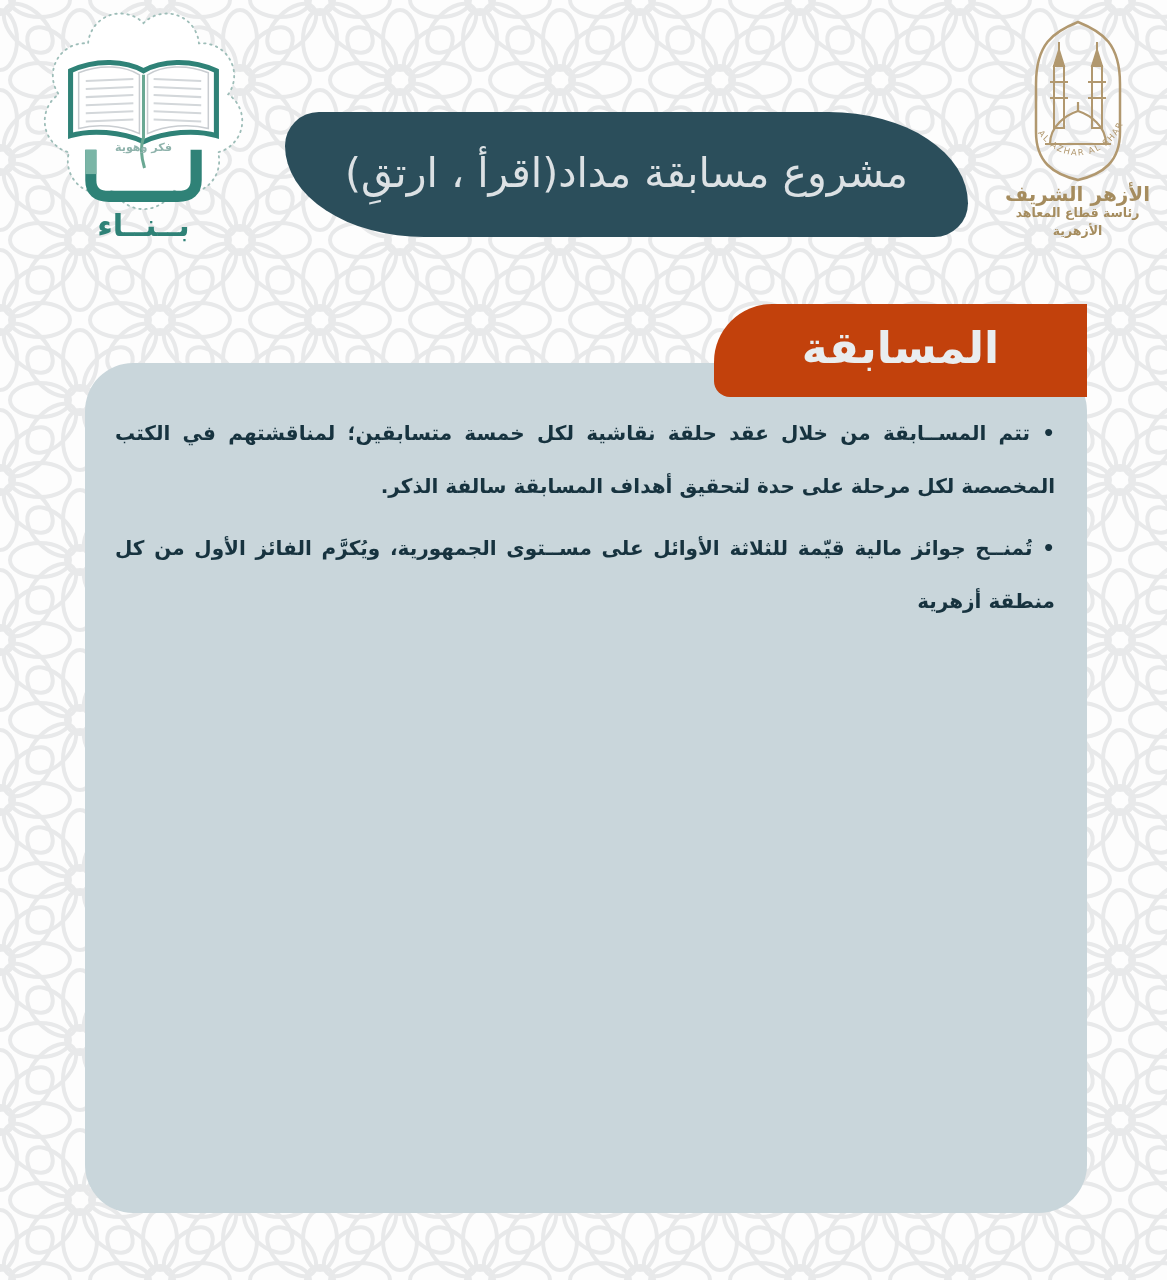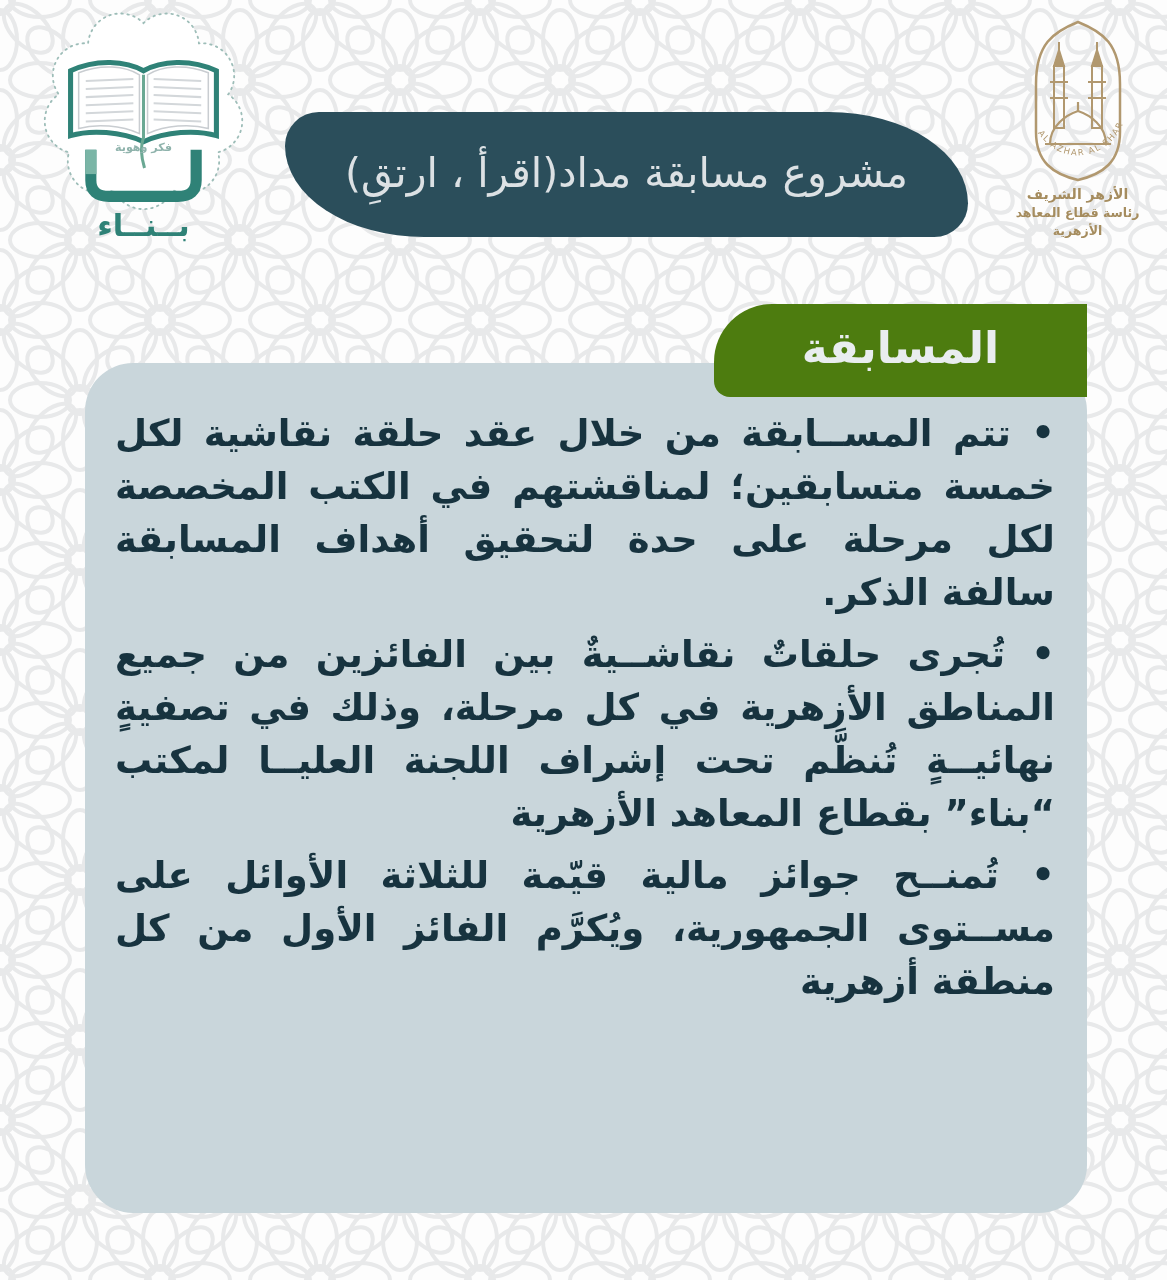--- a/index.html
+++ b/index.html
@@ -9,57 +9,57 @@
     font-family:"DejaVu Sans", sans-serif;
     background:#fdfdfd;
     overflow:hidden;
   }
   .pattern-layer { position:absolute; inset:0; z-index:0; }
 
   
   .banaa-logo { position:absolute; left:30px; top:8px; width:228px; height:238px; z-index:2; }
   .azhar-logo { position:absolute; left:995px; top:14px; width:165px; height:205px; z-index:2; text-align:center; }
   .azhar-lines { margin-top:-6px; color:#a58c5e; font-weight:bold; direction:rtl; }
-  .azhar-line1 { font-size:14px; line-height:20px; }
+  .azhar-line1 { font-size:20px; line-height:20px; }
   .azhar-line2 { font-size:12.5px; line-height:18px; }
 
   .title-banner {
     position:absolute; left:285px; top:112px; width:683px; height:125px; z-index:2;
     background:#2b4e5b;
     border-radius:40px 165px 40px 165px / 40px 108px 40px 108px;
     display:flex; align-items:center; justify-content:center;
     direction:rtl;
   }
   .title-banner span {
     color:#dce1e4; font-size:41px; font-weight:normal; letter-spacing:0;
     transform:translateY(-2px);
   }
 
   
   .section-banner {
     position:absolute; left:714px; top:304px; width:373px; height:93px; z-index:3;
-    background:#4d7c0f;
+    background:#c2410c;
     border-radius:58px 0 0 16px;
     display:flex; align-items:center; justify-content:center;
     direction:rtl;
   }
   .section-banner span { color:#e9edef; font-size:44px; font-weight:bold; transform:translateY(-3px); }
 
   
   .content-panel {
     position:absolute; left:85px; top:363px; width:1002px; height:850px; z-index:2;
     background:#c9d6db;
     border-radius:48px;
     padding:44px 32px 30px 30px;
     overflow:hidden;
     direction:rtl;
   }
   .content-panel p {
     color:#17333f;
-    font-size:37px;
+    font-size:20px;
     font-weight:bold;
     line-height:53px;
     text-align:justify;
     margin:0 0 9px 0;
   }
 
   svg text { font-family:"DejaVu Sans", sans-serif; }
 </style>
 </head>
 <body>
@@ -150,15 +150,14 @@
     <div class="azhar-line2">رئاسة قطاع المعاهد الأزهرية</div>
   </div>
 </div>
 
 <div class="section-banner">
   <span>المسابقة</span>
 </div>
 
 <div class="content-panel">
   <p>• تتم المســابقة من خلال عقد حلقة نقاشية لكل خمسة متسابقين؛ لمناقشتهم في الكتب المخصصة لكل مرحلة على حدة لتحقيق أهداف المسابقة سالفة الذكر.</p>
-  <p>• تُجرى حلقاتٌ نقاشــيةٌ بين الفائزين من جميع المناطق الأزهرية في كل مرحلة، وذلك في تصفيةٍ نهائيــةٍ تُنظَّم تحت إشراف اللجنة العليــا لمكتب “بناء” بقطاع المعاهد الأزهرية</p>
   <p>• تُمنــح جوائز مالية قيّمة للثلاثة الأوائل على مســتوى الجمهورية، ويُكرَّم الفائز الأول من كل منطقة أزهرية</p>
 </div>
 
 </body></html>

